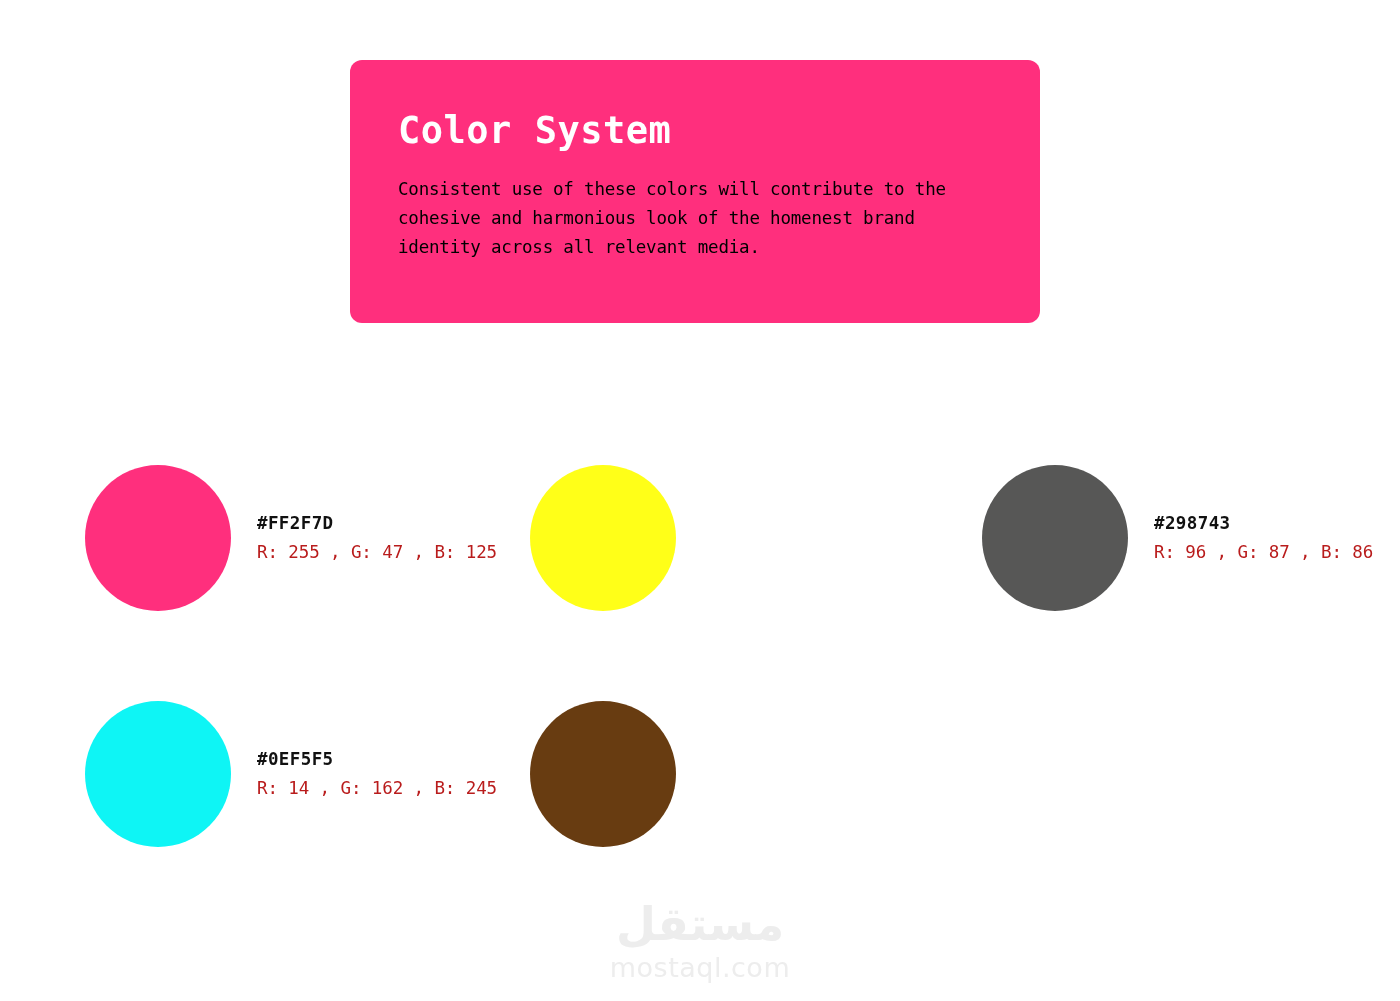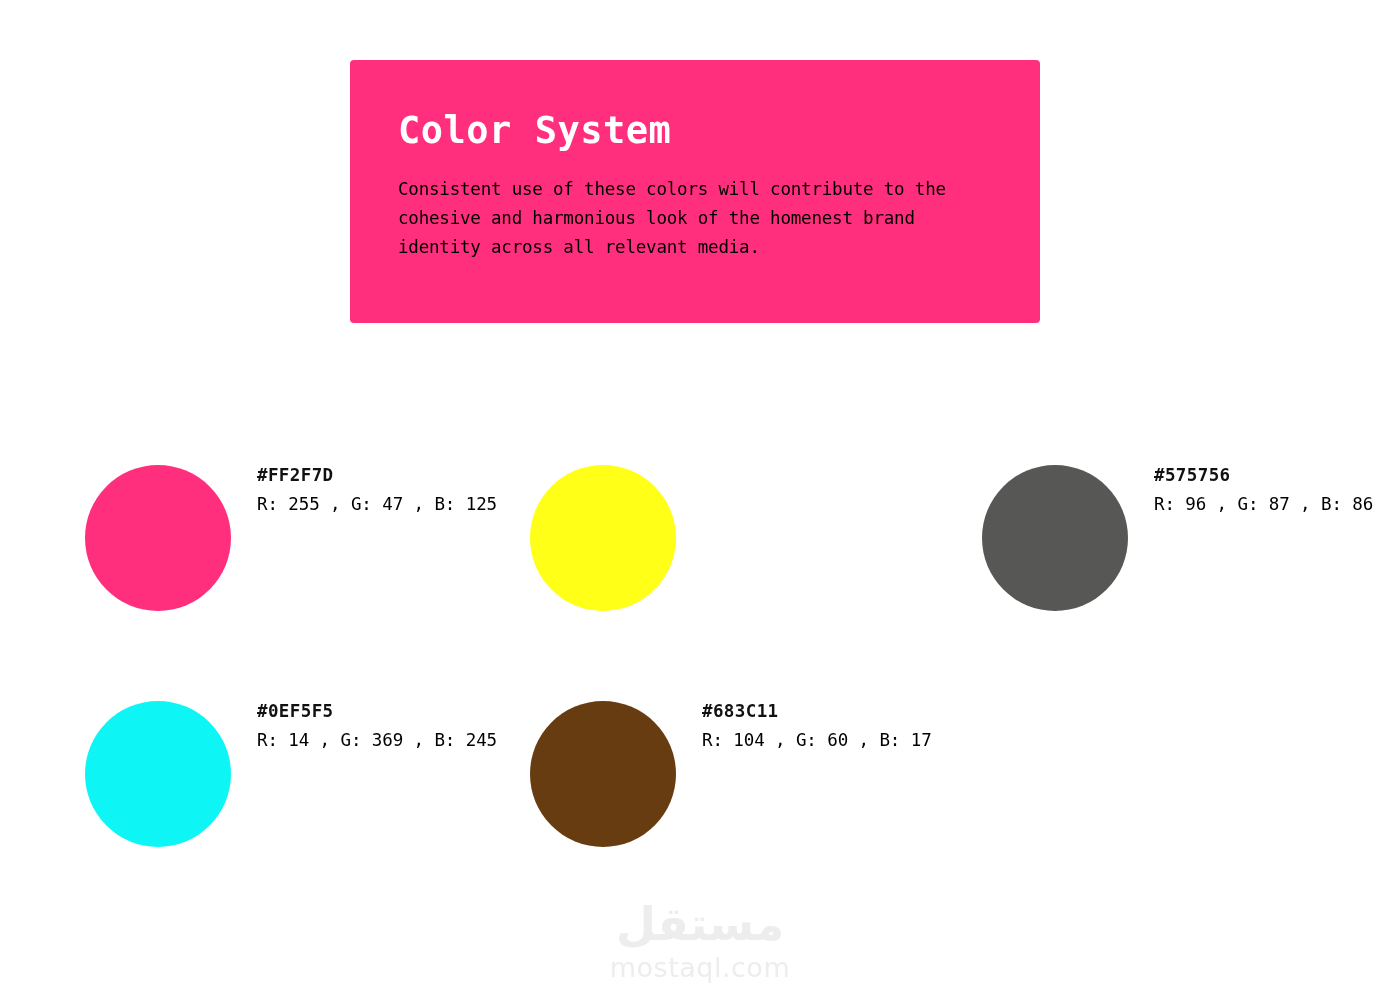--- a/index.html
+++ b/index.html
@@ -21,21 +21,21 @@
   }
 
   
   .intro-card {
     position: absolute;
     left: 350px;
     top: 60px;
     width: 690px;
     height: 263px;
     background: #FF2F7D;
-    border-radius: 4px;
+    border-radius: 12px;
     padding: 52px 32px 0 48px;
   }
 
   .intro-title {
     font-family: "DejaVu Sans Mono", "Liberation Mono", monospace;
     font-weight: bold;
     font-size: 37px;
     line-height: 1.05;
     letter-spacing: 0.5px;
     color: #ffffff;
@@ -60,21 +60,21 @@
     width: 1265px;
     display: grid;
     grid-template-columns: 445px 452px 368px;
     grid-template-rows: 236px 150px;
     align-items: start;
   }
 
   .swatch {
     display: flex;
     flex-direction: row;
-    align-items: flex-start;
+    align-items: center;
   }
 
   .swatch-dot {
     width: 146px;
     height: 146px;
     border-radius: 50%;
     flex: 0 0 146px;
   }
 
   .swatch-info {
@@ -90,21 +90,21 @@
     color: #111111;
     white-space: nowrap;
   }
 
   .swatch-rgb {
     margin-top: 9px;
     font-family: "DejaVu Sans Mono", "Liberation Mono", monospace;
     font-weight: normal;
     font-size: 17.5px;
     letter-spacing: -0.1px;
-    color: #000000;
+    color: #b91c1c;
     white-space: nowrap;
   }
 
   
   .watermark {
     position: absolute;
     left: 0;
     right: 0;
     top: 898px;
     display: flex;
@@ -151,39 +151,35 @@
       </div>
     </div>
 
     <div class="swatch">
       <div class="swatch-dot" style="background:#FFFF18"></div>
     </div>
 
     <div class="swatch">
       <div class="swatch-dot" style="background:#575756"></div>
       <div class="swatch-info">
-        <div class="swatch-hex">#575756</div>
+        <div class="swatch-hex">#298743</div>
         <div class="swatch-rgb">R: 96 , G: 87 , B: 86</div>
       </div>
     </div>
 
     <div class="swatch">
       <div class="swatch-dot" style="background:#0EF5F5"></div>
       <div class="swatch-info">
         <div class="swatch-hex">#0EF5F5</div>
-        <div class="swatch-rgb">R: 14 , G: 369 , B: 245</div>
+        <div class="swatch-rgb">R: 14 , G: 162 , B: 245</div>
       </div>
     </div>
 
     <div class="swatch">
       <div class="swatch-dot" style="background:#683C11"></div>
-      <div class="swatch-info">
-        <div class="swatch-hex">#683C11</div>
-        <div class="swatch-rgb">R: 104 , G: 60 , B: 17</div>
-      </div>
     </div>
 
   </section>
 
   <div class="watermark">
     <div class="watermark-arabic">مستقل</div>
     <div class="watermark-domain">mostaql.com</div>
   </div>
 
 </div>

